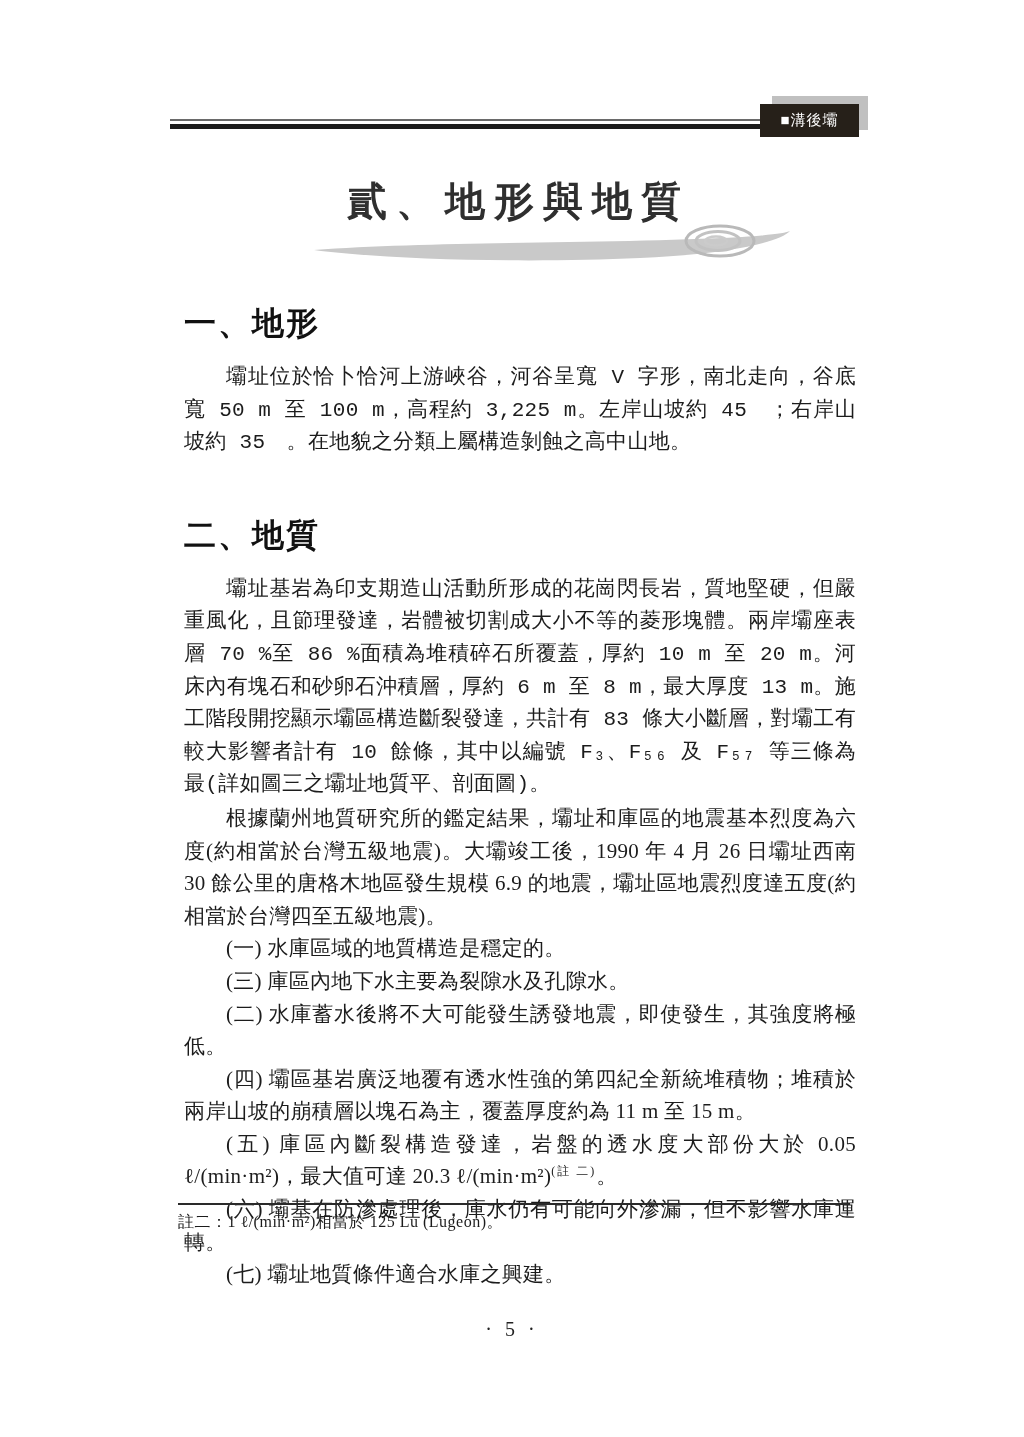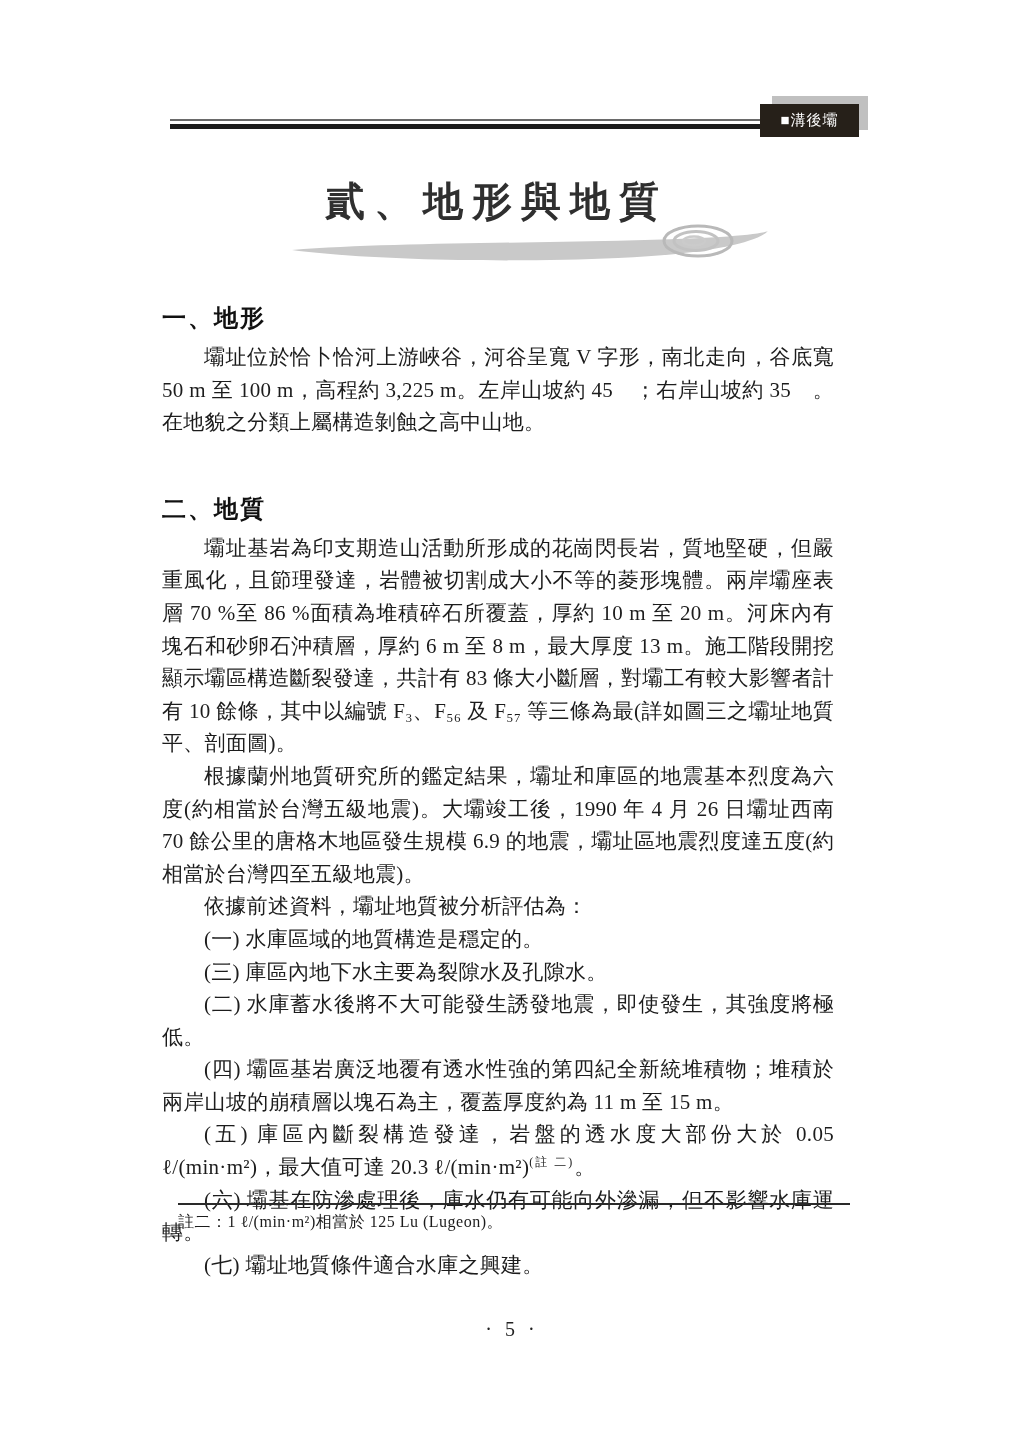--- a/index.html
+++ b/index.html
@@ -44,21 +44,21 @@
     font-size: 15px;
     letter-spacing: 1px;
     display: flex;
     align-items: center;
     justify-content: center;
   }
 
   
   .content {
     position: absolute;
-    left: 162px;
+    left: 184px;
     top: 172px;
     width: 672px;
   }
 
   .chapter {
     position: relative;
     height: 92px;
     margin-bottom: 38px;
   }
   .swoosh {
@@ -73,36 +73,36 @@
     margin-left: 163px;
     font-size: 40px;
     font-weight: 600;
     letter-spacing: 9px;
     color: #2f2f2f;
     line-height: 1.5;
   }
 
   .section-heading {
     font-family: "Liberation Sans", "DejaVu Sans", sans-serif;
-    font-size: 24px;
+    font-size: 32px;
     font-weight: bold;
     color: #111;
     letter-spacing: 2px;
   }
   .section-heading.first { margin-top: 16px; }
   .section-heading.second { margin-top: 54px; }
 
   .body-text {
     font-size: 21px;
     line-height: 32.6px;
     text-align: justify;
     text-indent: 2em;
     letter-spacing: 0.3px;
   }
-  .para-gap { margin-top: 7px; }
+  .para-gap { margin-top: 16px; font-family: Liberation Mono, monospace; }
   .note-ref {
     font-size: 12px;
     letter-spacing: 2px;
     vertical-align: super;
     line-height: 0;
   }
 
   
   .footnote-block {
     position: absolute;
@@ -155,22 +155,21 @@
         <ellipse cx="404" cy="21" rx="11" ry="4.5" fill="none" stroke="#cbcbcb" stroke-width="2.5"></ellipse>
       </svg>
       <h1 class="chapter-title">貳、地形與地質</h1>
     </div>
 
     <h2 class="section-heading first">一、地形</h2>
     <p class="body-text para-gap">壩址位於恰卜恰河上游峽谷，河谷呈寬 V 字形，南北走向，谷底寬 50 m 至 100 m，高程約 3,225 m。左岸山坡約 45　；右岸山坡約 35　。在地貌之分類上屬構造剝蝕之高中山地。</p>
 
     <h2 class="section-heading second">二、地質</h2>
     <p class="body-text para-gap">壩址基岩為印支期造山活動所形成的花崗閃長岩，質地堅硬，但嚴重風化，且節理發達，岩體被切割成大小不等的菱形塊體。兩岸壩座表層 70 %至 86 %面積為堆積碎石所覆蓋，厚約 10 m 至 20 m。河床內有塊石和砂卵石沖積層，厚約 6 m 至 8 m，最大厚度 13 m。施工階段開挖顯示壩區構造斷裂發達，共計有 83 條大小斷層，對壩工有較大影響者計有 10 餘條，其中以編號 F₃、F₅₆ 及 F₅₇ 等三條為最(詳如圖三之壩址地質平、剖面圖)。</p>
-    <p class="body-text">根據蘭州地質研究所的鑑定結果，壩址和庫區的地震基本烈度為六度(約相當於台灣五級地震)。大壩竣工後，1990 年 4 月 26 日壩址西南 70 餘公里的唐格木地區發生規模 6.9 的地震，壩址區地震烈度達五度(約相當於台灣四至五級地震)。</p>
-    <p class="body-text">依據前述資料，壩址地質被分析評估為：</p>
+    <p class="body-text">根據蘭州地質研究所的鑑定結果，壩址和庫區的地震基本烈度為六度(約相當於台灣五級地震)。大壩竣工後，1990 年 4 月 26 日壩址西南 30 餘公里的唐格木地區發生規模 6.9 的地震，壩址區地震烈度達五度(約相當於台灣四至五級地震)。</p>
 
     <p class="body-text">(一) 水庫區域的地質構造是穩定的。</p>
     <p class="body-text">(三) 庫區內地下水主要為裂隙水及孔隙水。</p>
     <p class="body-text">(二) 水庫蓄水後將不大可能發生誘發地震，即使發生，其強度將極低。</p>
     <p class="body-text">(四) 壩區基岩廣泛地覆有透水性強的第四紀全新統堆積物；堆積於兩岸山坡的崩積層以塊石為主，覆蓋厚度約為 11 m 至 15 m。</p>
     <p class="body-text"><span>(五) 庫區內斷裂構造發達，岩盤的透水度大部份大於 0.05 ℓ/(min·m²)，最大值可達 20.3 ℓ/(min·m²)</span><sup class="note-ref">(註 二)</sup><span>。</span></p>
     <p class="body-text">(六) 壩基在防滲處理後，庫水仍有可能向外滲漏，但不影響水庫運轉。</p>
     <p class="body-text">(七) 壩址地質條件適合水庫之興建。</p>
 
   </div>

